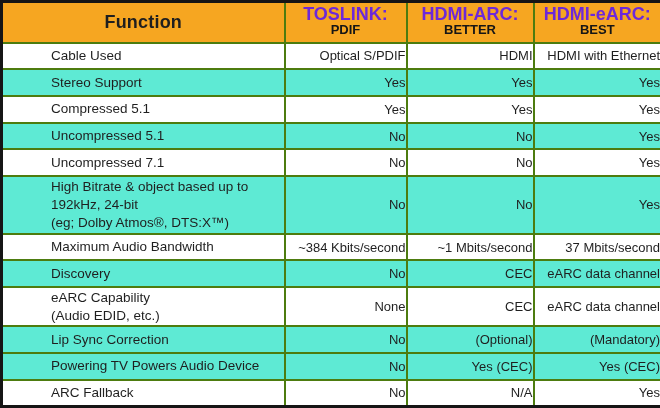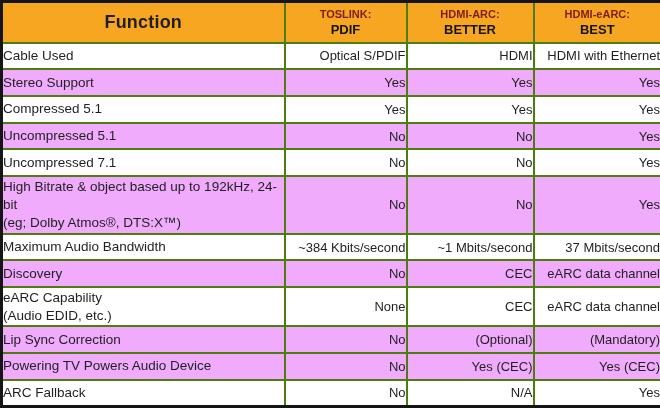--- a/index.html
+++ b/index.html
@@ -32,43 +32,43 @@
     text-align: center;
     font-weight: bold;
   }
   th.fn-h {
     color: #F8CFD7;
     font-size: 18px;
     letter-spacing: 0.2px;
   }
   .col-name {
     display: block;
-    color: #7f1d1d;
-    font-size: 11px;
+    color: #6d28d9;
+    font-size: 18px;
     line-height: 16px;
     text-align: center;
   }
   .col-rating {
     display: block;
     color: #161616;
     font-size: 13px;
     line-height: 16px;
   }
   
   tr.r  { height: 26px; }
   tr.tall { height: 34px; }
-  tr.yellow td { background: #f0abfc; margin-top: 16px; }
+  tr.yellow td { background: #5eead4; margin-top: 16px; }
   tr.white td  { background: #ffffff; }
   td.fn {
     text-align: left;
     padding-left: 8px;
     padding-right: 4px;
     font-size: 13.5px;
   }
-  td.fn .line { display: block; line-height: 18px; }
+  td.fn .line { display: block; line-height: 18px; padding-left: 48px; }
   td.val {
     text-align: right;
     font-size: 13px;
   }
 </style>
 </head>
 <body>
 
 <table class="cmp">
   <colgroup>

